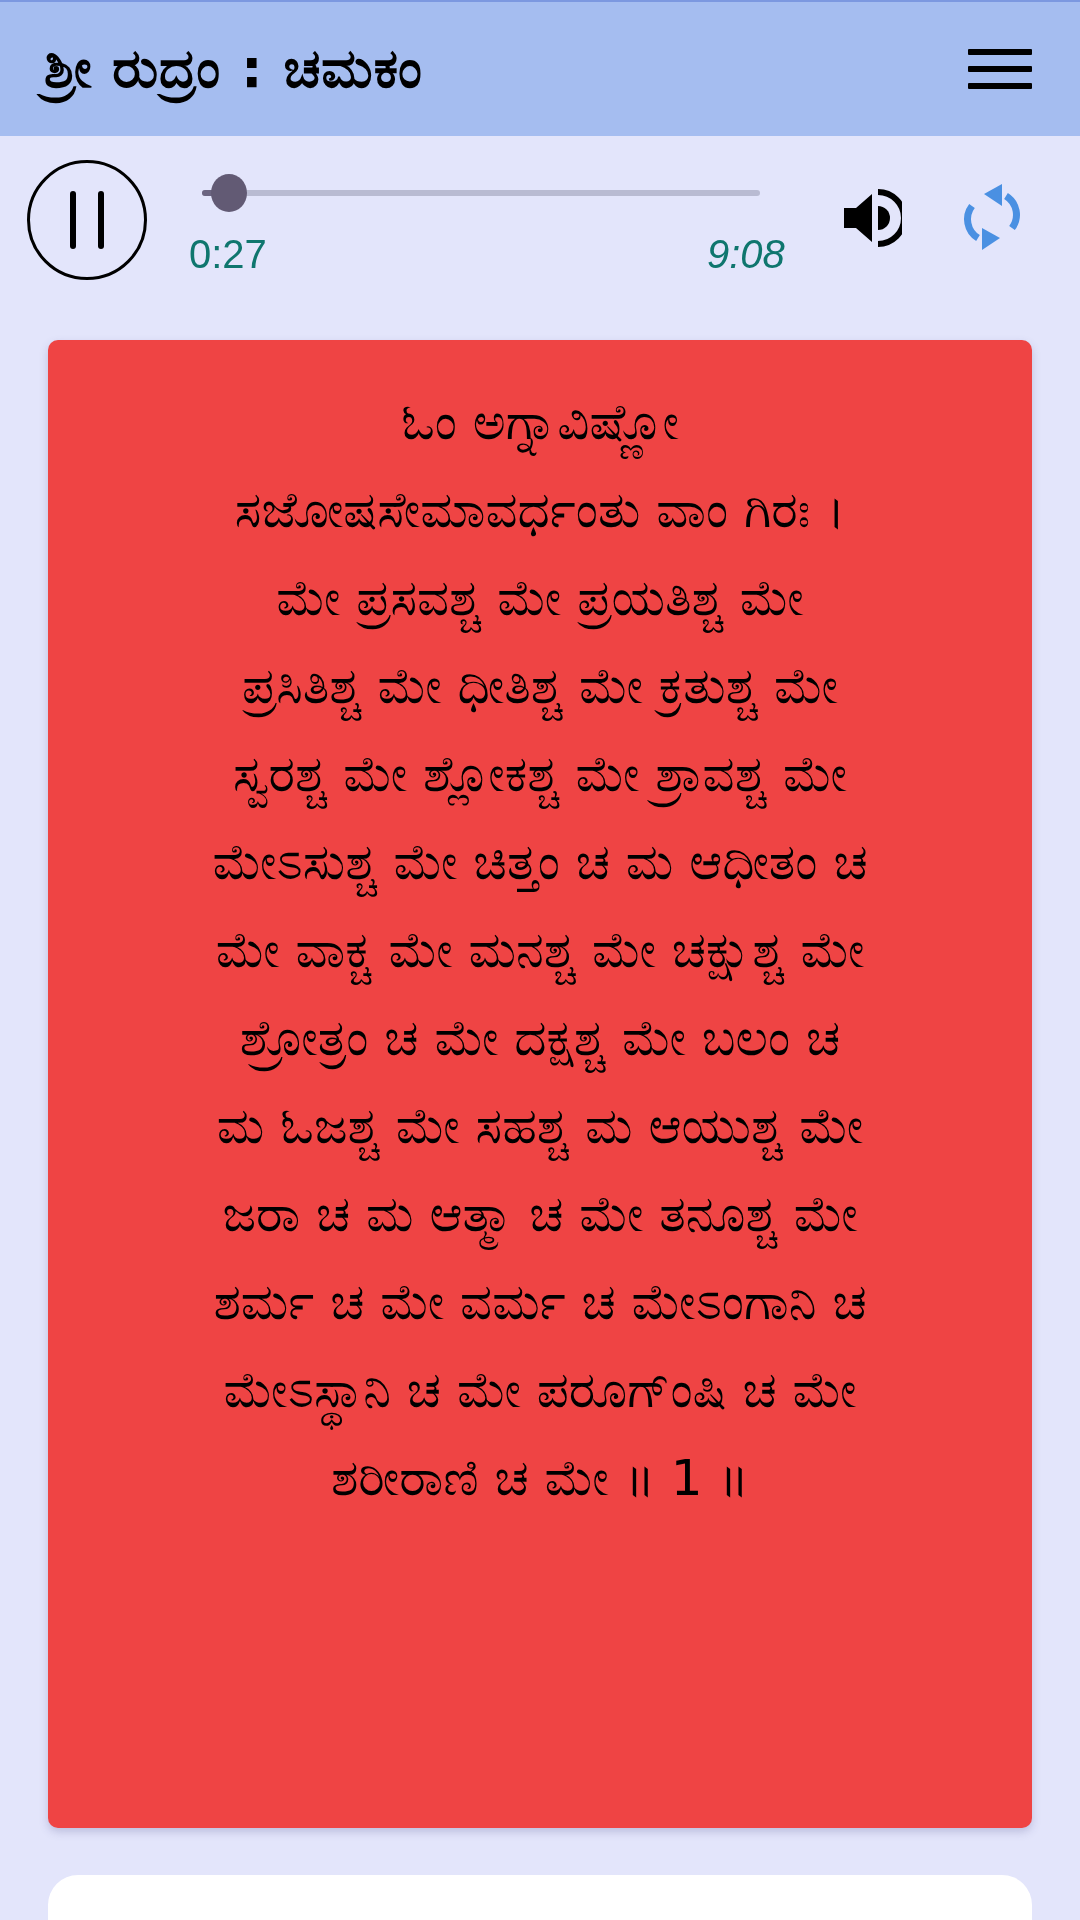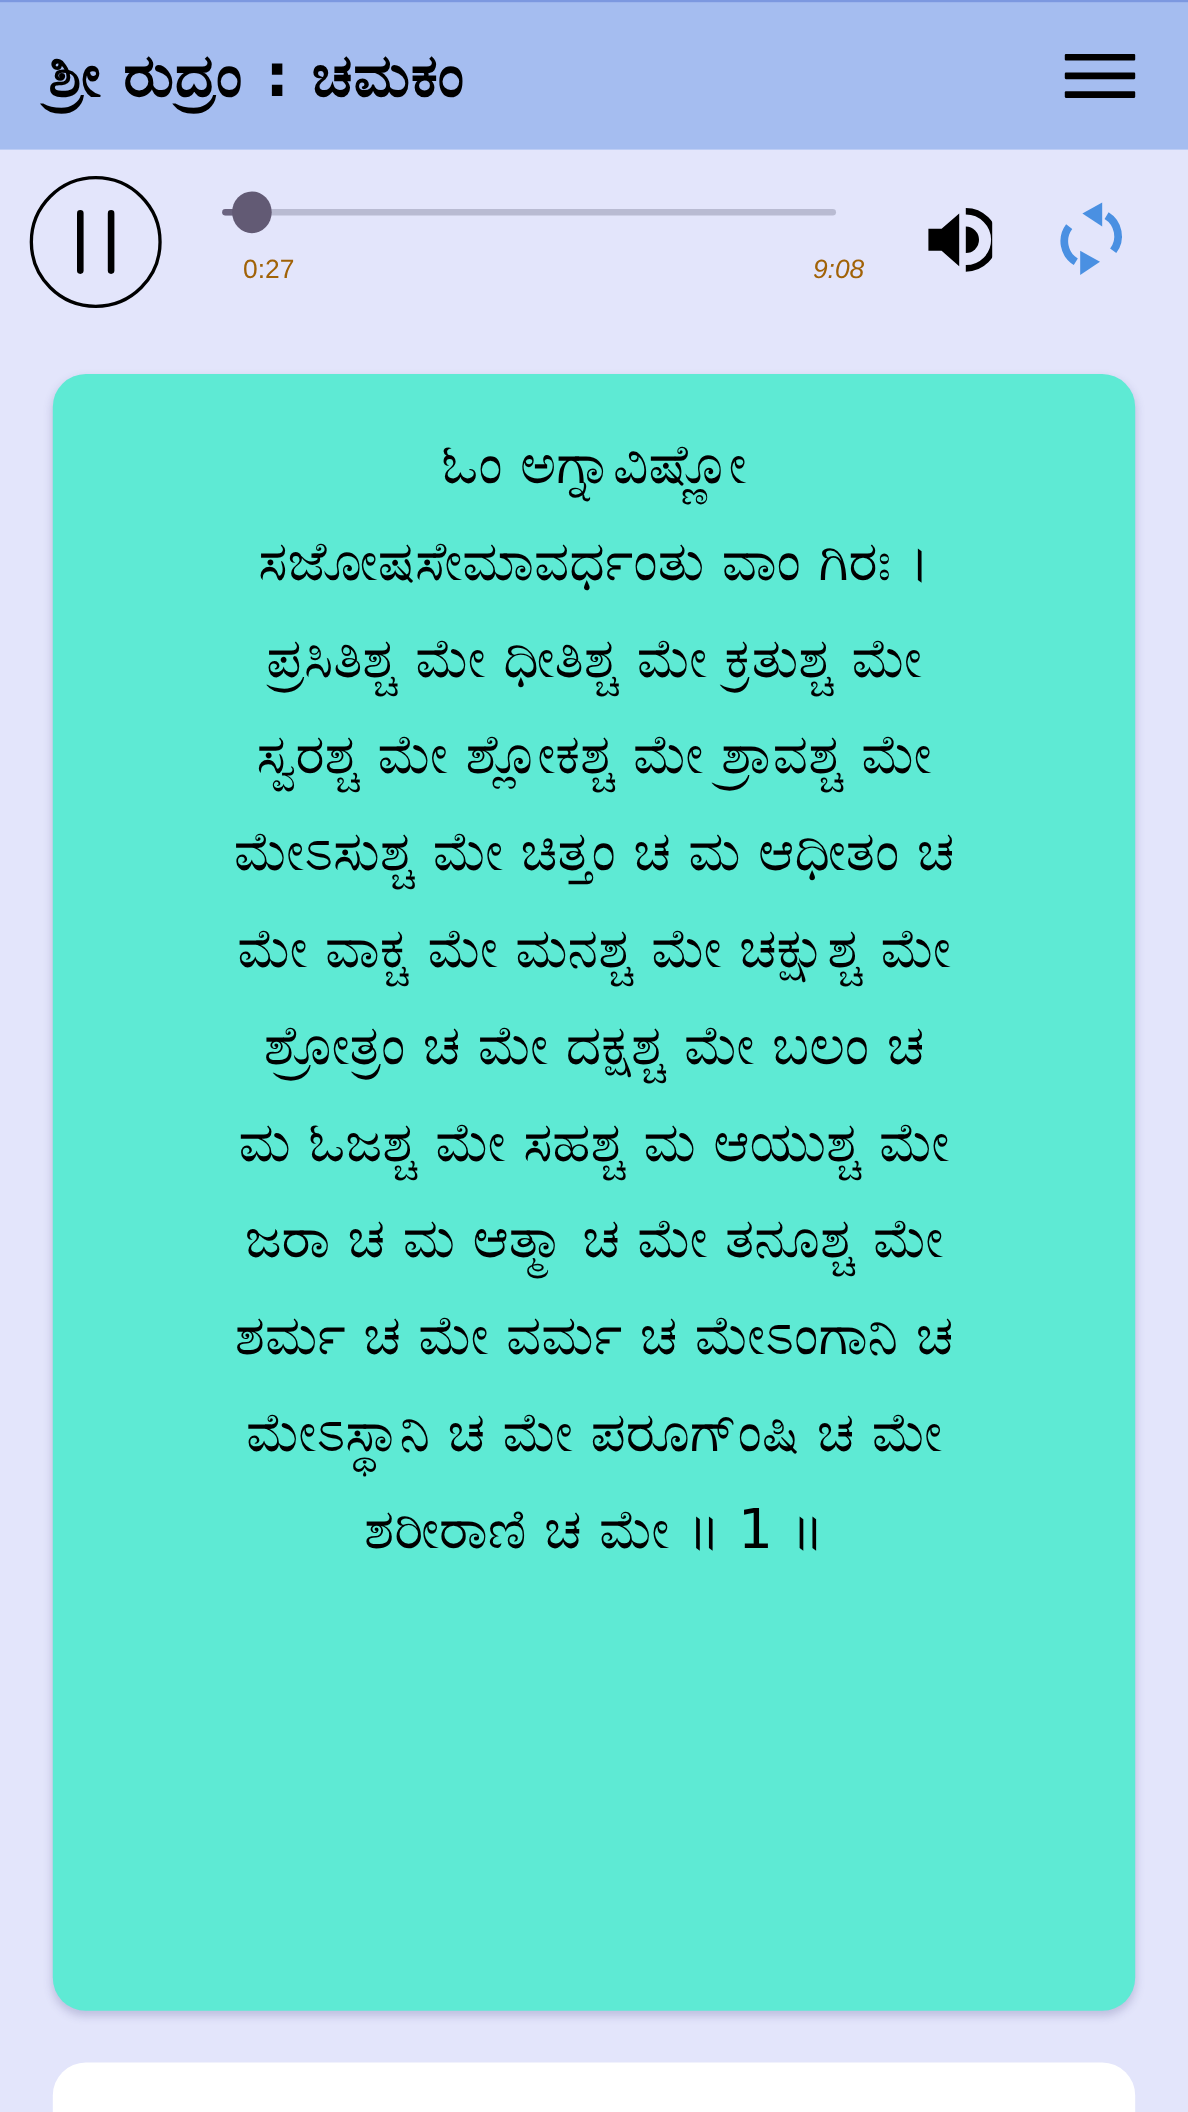--- a/index.html
+++ b/index.html
@@ -40,23 +40,22 @@
     background: #b9bbd2; border-radius: 3px; cursor: pointer;
   }
   .seek-played {
     position: absolute; left: 0; top: 0; height: 6px; background: #6b6480; border-radius: 3px;
   }
   .seek-thumb {
     position: absolute; top: -16px; width: 36px; height: 38px;
     background: #625a74; border-radius: 50%;
   }
   .time {
-    position: absolute; top: 76px; font-size: 24px; color: #a16207;
+    position: absolute; top: 76px; font-size: 40px; color: #0f766e;
     font-family: "Liberation Sans", sans-serif;
-    margin-left: 32px;
   }
   .time.current { left: 189px; }
   .time.total { left: 707px; font-style: italic; }
   .icon-btn { position: absolute; cursor: pointer; }
   .vol-btn { left: 842px; top: 32px; width: 60px; height: 60px; }
   .repeat-btn { left: 962px; top: 26px; width: 60px; height: 70px; }
 
   .verse-card {
     position: absolute; left: 48px; top: 340px; width: 984px; height: 1488px;
     background: #ffff00; border-radius: 30px;
@@ -108,23 +107,24 @@
   <div class="icon-btn repeat-btn">
     <svg width="60" height="70" viewBox="0 0 60 70">
       <path d="M44 14 A22 22 0 0 1 50 46" fill="none" stroke="#4a90e2" stroke-width="7"></path>
       <path d="M16 56 A22 22 0 0 1 10 24" fill="none" stroke="#4a90e2" stroke-width="7"></path>
       <path d="M40 2 L22 12 L40 24 Z" fill="#4a90e2"></path>
       <path d="M20 46 L38 56 L20 68 Z" fill="#4a90e2"></path>
     </svg>
   </div>
 </section>
 
-<article class="verse-card" style="background: #5eead4;">
+<article class="verse-card" style="background: #ef4444; border-radius: 10px;">
   <div class="verse-line">ಓಂ ಅಗ್ನಾವಿಷ್ಣೋ</div>
   <div class="verse-line">ಸಜೋಷಸೇಮಾವರ್ಧಂತು ವಾಂ ಗಿರಃ ।</div>
+  <div class="verse-line">ಮೇ ಪ್ರಸವಶ್ಚ ಮೇ ಪ್ರಯತಿಶ್ಚ ಮೇ</div>
   <div class="verse-line">ಪ್ರಸಿತಿಶ್ಚ ಮೇ ಧೀತಿಶ್ಚ ಮೇ ಕ್ರತುಶ್ಚ ಮೇ</div>
   <div class="verse-line">ಸ್ವರಶ್ಚ ಮೇ ಶ್ಲೋಕಶ್ಚ ಮೇ ಶ್ರಾವಶ್ಚ ಮೇ</div>
   <div class="verse-line">ಮೇಽಸುಶ್ಚ ಮೇ ಚಿತ್ತಂ ಚ ಮ ಆಧೀತಂ ಚ</div>
   <div class="verse-line">ಮೇ ವಾಕ್ಚ ಮೇ ಮನಶ್ಚ ಮೇ ಚಕ್ಷುಶ್ಚ ಮೇ</div>
   <div class="verse-line">ಶ್ರೋತ್ರಂ ಚ ಮೇ ದಕ್ಷಶ್ಚ ಮೇ ಬಲಂ ಚ</div>
   <div class="verse-line">ಮ ಓಜಶ್ಚ ಮೇ ಸಹಶ್ಚ ಮ ಆಯುಶ್ಚ ಮೇ</div>
   <div class="verse-line">ಜರಾ ಚ ಮ ಆತ್ಮಾ ಚ ಮೇ ತನೂಶ್ಚ ಮೇ</div>
   <div class="verse-line">ಶರ್ಮ ಚ ಮೇ ವರ್ಮ ಚ ಮೇಽಂಗಾನಿ ಚ</div>
   <div class="verse-line">ಮೇಽಸ್ಥಾನಿ ಚ ಮೇ ಪರೂಗ್ಂಷಿ ಚ ಮೇ</div>
   <div class="verse-line">ಶರೀರಾಣಿ ಚ ಮೇ ॥ 1 ॥</div>

